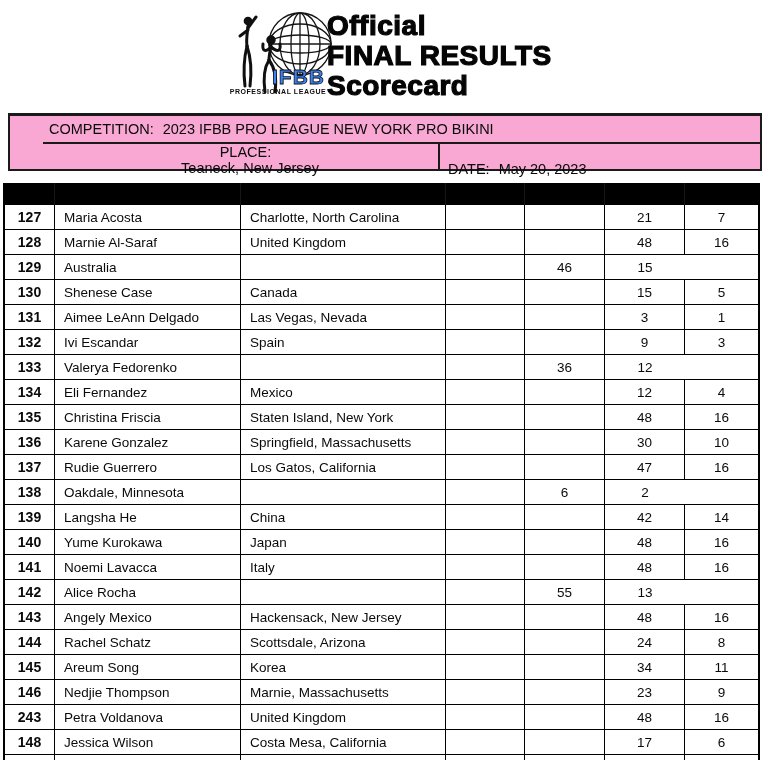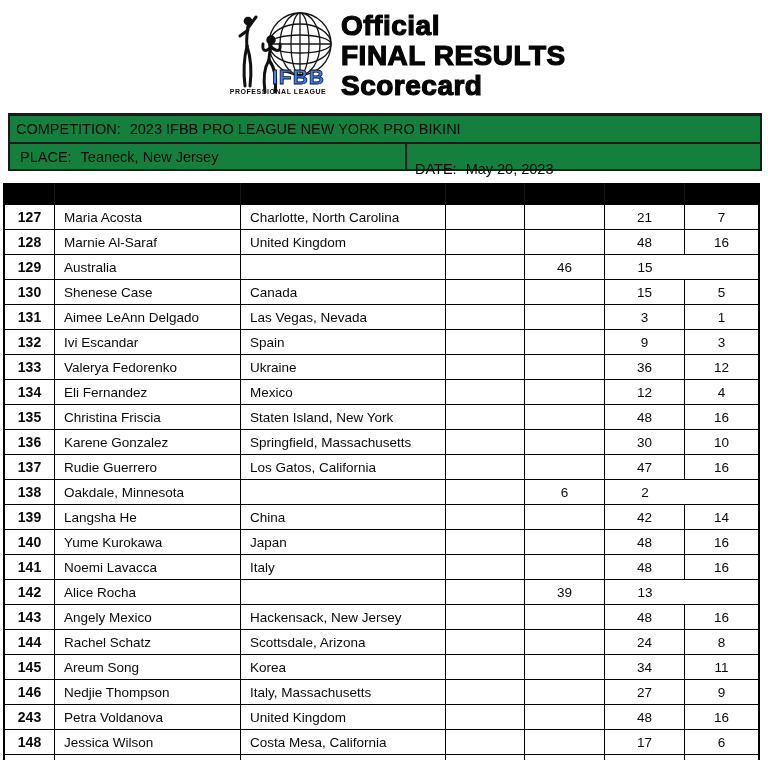--- a/index.html
+++ b/index.html
@@ -4,28 +4,28 @@
 <style>
   html,body{margin:0;padding:0;background:#ffffff;width:768px;height:760px;overflow:hidden;}
   .page{position:relative;width:768px;height:760px;background:#fff;font-family:"Liberation Sans",sans-serif;color:#000;}
 
   
   .logo{position:absolute;left:222px;top:8px;width:118px;height:97px;}
   .logo svg{position:absolute;left:0;top:0;}
   .logo-ifbb{position:absolute;left:50px;top:58px;width:68px;font-size:21px;font-weight:bold;letter-spacing:1px;color:#3b82f6;-webkit-text-stroke:0.8px #0d0d0d;line-height:22px;}
   .logo-league{position:absolute;left:-2px;top:80px;width:116px;text-align:center;font-size:7px;font-weight:bold;letter-spacing:0.55px;color:#0d0d0d;white-space:nowrap;}
 
-  .title-block{position:absolute;left:341px;top:11px;line-height:30px;font-size:28px;font-weight:bold;color:#050505;-webkit-text-stroke:1.2px #050505;letter-spacing:0.5px;white-space:nowrap;}
+  .title-block{position:absolute;left:327px;top:11px;line-height:30px;font-size:28px;font-weight:bold;color:#050505;-webkit-text-stroke:1.2px #050505;letter-spacing:0.5px;white-space:nowrap;}
 
   
-  .info-box{position:absolute;left:8px;top:113px;width:754px;box-sizing:border-box;border:2px solid #1a1a1a;border-top-width:3px;background:#15803d;}
+  .info-box{position:absolute;left:8px;top:113px;width:754px;box-sizing:border-box;border:2px solid #1a1a1a;border-top-width:3px;background:#f9a8d4;padding-left:33px;}
   .info-row1{height:26px;border-bottom:2px solid #1a1a1a;display:flex;align-items:center;font-size:14.5px;color:#0a0a0a;}
   .info-row2{height:25px;display:flex;}
   .info-cell{display:flex;align-items:center;font-size:14.5px;color:#0a0a0a;}
-  .place-cell{width:397px;box-sizing:border-box;border-right:2px solid #1a1a1a;padding-left:10px;}
+  .place-cell{width:397px;box-sizing:border-box;border-right:2px solid #1a1a1a;padding-left:10px;flex-direction:column;}
   .date-cell{flex:1;padding-left:8px;margin-top:24px;}
   .info-label{white-space:pre;}
   .info-value{margin-left:9px;white-space:pre;}
   .comp-label{margin-left:6px;}
 
   
   .rtable{position:absolute;left:3px;top:183px;width:757px;height:577px;box-sizing:border-box;border-left:2px solid #000;border-right:2px solid #000;overflow:hidden;background:#fff;}
   .thead{height:22px;background:#000;display:grid;grid-template-columns:50px 186px 205px 79px 80px 80px 1fr;}
   .thead .hcell{border-right:1.5px solid #161616;}
   .thead .hcell:last-child{border-right:none;}
@@ -165,21 +165,20 @@
     <div class="cell c-loc">Spain</div>
     <div class="cell"></div>
     <div class="cell"></div>
     <div class="cell c-score">9</div>
     <div class="cell c-place">3</div>
   </div>
 
   <div class="trow">
     <div class="cell c-num">133</div>
     <div class="cell c-name">Valerya Fedorenko</div>
-    <div class="cell c-loc">Ukraine</div>
     <div class="cell"></div>
     <div class="cell"></div>
     <div class="cell c-score">36</div>
     <div class="cell c-place">12</div>
   </div>
 
   <div class="trow">
     <div class="cell c-num">134</div>
     <div class="cell c-name">Eli Fernandez</div>
     <div class="cell c-loc">Mexico</div>
@@ -256,21 +255,21 @@
     <div class="cell"></div>
     <div class="cell c-score">48</div>
     <div class="cell c-place">16</div>
   </div>
 
   <div class="trow">
     <div class="cell c-num">142</div>
     <div class="cell c-name">Alice Rocha</div>
     <div class="cell"></div>
     <div class="cell"></div>
-    <div class="cell c-score">39</div>
+    <div class="cell c-score">55</div>
     <div class="cell c-place">13</div>
   </div>
 
   <div class="trow">
     <div class="cell c-num">143</div>
     <div class="cell c-name">Angely Mexico</div>
     <div class="cell c-loc">Hackensack, New Jersey</div>
     <div class="cell"></div>
     <div class="cell"></div>
     <div class="cell c-score">48</div>
@@ -293,24 +292,24 @@
     <div class="cell c-loc">Korea</div>
     <div class="cell"></div>
     <div class="cell"></div>
     <div class="cell c-score">34</div>
     <div class="cell c-place">11</div>
   </div>
 
   <div class="trow">
     <div class="cell c-num">146</div>
     <div class="cell c-name">Nedjie Thompson</div>
-    <div class="cell c-loc">Italy, Massachusetts</div>
-    <div class="cell"></div>
-    <div class="cell"></div>
-    <div class="cell c-score">27</div>
+    <div class="cell c-loc">Marnie, Massachusetts</div>
+    <div class="cell"></div>
+    <div class="cell"></div>
+    <div class="cell c-score">23</div>
     <div class="cell c-place">9</div>
   </div>
 
   <div class="trow">
     <div class="cell c-num">243</div>
     <div class="cell c-name">Petra Voldanova</div>
     <div class="cell c-loc">United Kingdom</div>
     <div class="cell"></div>
     <div class="cell"></div>
     <div class="cell c-score">48</div>

